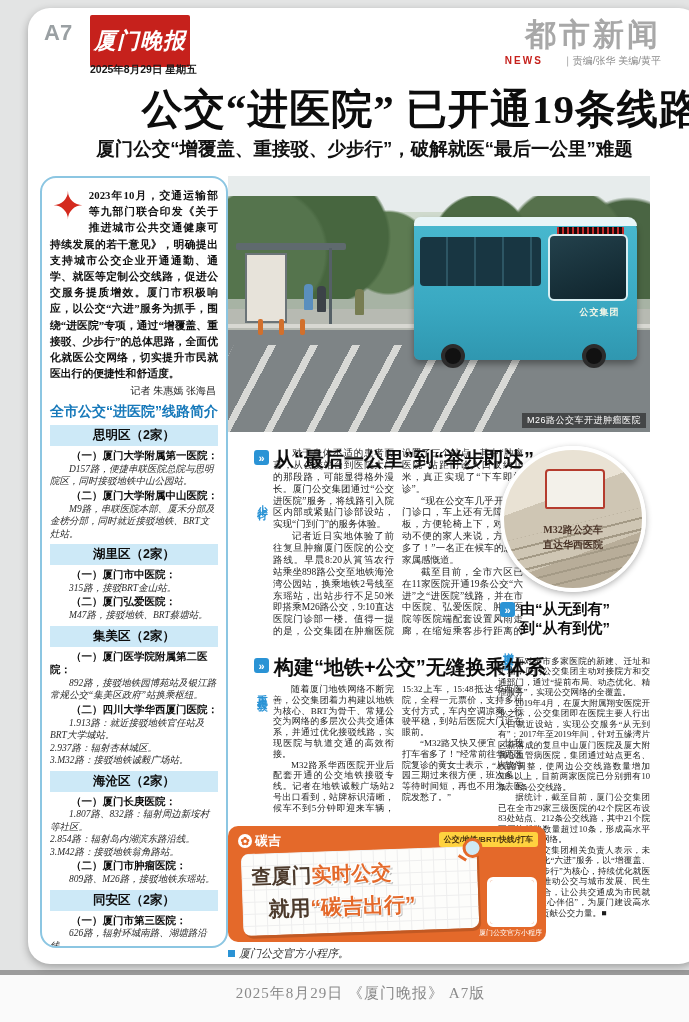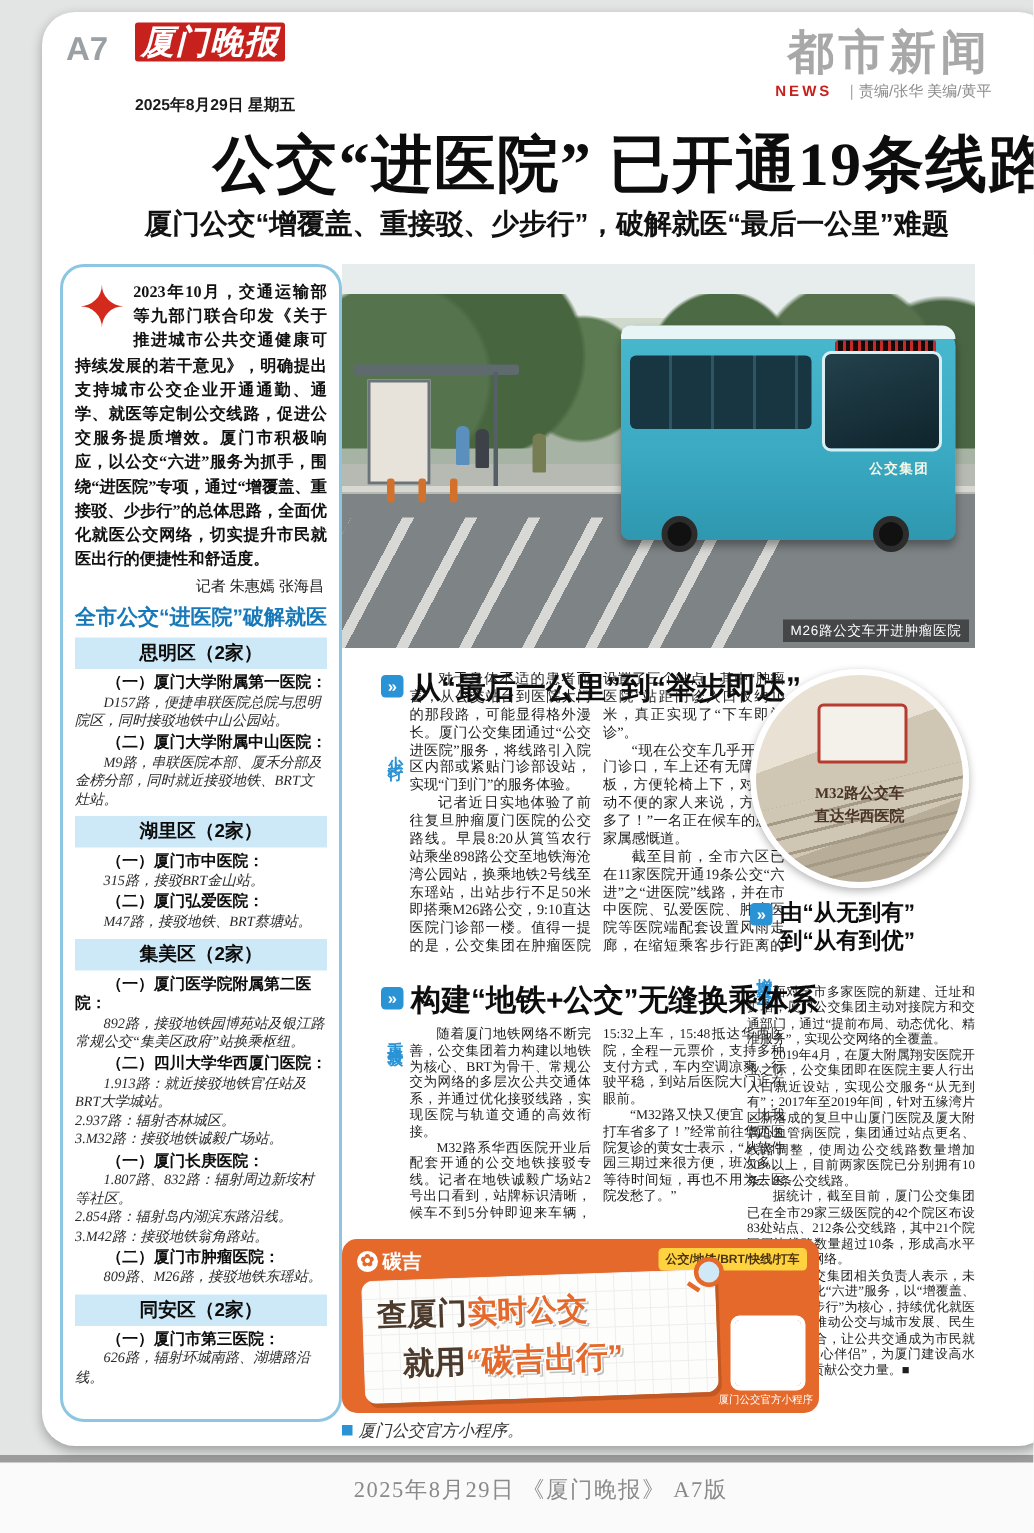--- a/index.html
+++ b/index.html
@@ -6,29 +6,29 @@
   body{width:689px;height:1022px;position:relative;background:#fafafa;
        font-family:"Liberation Sans",sans-serif;overflow:hidden;}
   .bg{position:absolute;left:0;top:0;width:689px;height:974px;background:#e3e4e4;}
   .bg-edge{position:absolute;left:0;top:970px;width:689px;height:5px;background:#9c9c9c;}
 
   .paper{position:absolute;left:28px;top:8px;width:634px;height:956px;background:#ffffff;
          border-radius:22px;box-shadow:0 3px 8px rgba(0,0,0,.3);overflow:hidden;padding-left:39px;}
 
   
   .pageno{position:absolute;left:16px;top:12px;font-size:22px;font-weight:bold;color:#9aa0a3;}
-  .masthead{position:absolute;left:62px;top:7px;width:100px;height:26px;background:#c6211c;
+  .masthead{position:absolute;left:62px;top:7px;width:100px;height:52px;background:#c6211c;
             color:#fff;display:flex;align-items:center;justify-content:center;
             font-size:22px;font-weight:900;font-style:italic;letter-spacing:1px;border-radius:2px;
             font-family:"Liberation Serif",serif;}
   .date{position:absolute;left:62px;top:55px;font-size:10.5px;color:#1a1a1a;font-weight:bold;}
   .section-name{position:absolute;right:40px;top:6px;font-size:31px;color:#a8a8a8;
                 font-weight:bold;letter-spacing:3px;}
   .news-row{position:absolute;right:40px;top:46px;font-size:10px;color:#8b8b8b;}
-  .news-row b{color:#c6211c;letter-spacing:2px;margin-right:8px;}
+  .news-row b{color:#c6211c;letter-spacing:2px;margin-right:20px;}
   .red-bar{position:absolute;right:0;top:4px;width:8px;height:60px;background:#c6211c;border-radius:3px 0 0 3px;}
 
   
   .headline{position:absolute;left:0;right:0;top:74px;text-align:right;font-size:41px;
             font-weight:900;color:#0d0d0d;letter-spacing:1px;font-family:Liberation Serif, serif;}
   .subhead{position:absolute;left:0;right:0;top:128px;text-align:center;font-size:18.5px;
            font-weight:bold;color:#111;}
 
   
   .sidebar{position:absolute;left:12px;top:168px;width:188px;height:772px;box-sizing:border-box;
@@ -174,21 +174,21 @@
   </div>
   <div class="red-bar"></div>
 
   <div class="headline">公交“进医院” 已开通19条线路</div>
   <div class="subhead">厦门公交“增覆盖、重接驳、少步行”，破解就医“最后一公里”难题</div>
 
   <div class="sidebar">
     <span class="star">✦</span>
     <div class="intro">2023年10月，交通运输部等九部门联合印发《关于推进城市公共交通健康可持续发展的若干意见》，明确提出支持城市公交企业开通通勤、通学、就医等定制公交线路，促进公交服务提质增效。厦门市积极响应，以公交“六进”服务为抓手，围绕“进医院”专项，通过“增覆盖、重接驳、少步行”的总体思路，全面优化就医公交网络，切实提升市民就医出行的便捷性和舒适度。</div>
     <div class="byline">记者 朱惠嫣 张海昌</div>
-    <div class="list-title">全市公交“进医院”破解就医</div>
+    <div class="list-title">全市公交“进医院”线路简介</div>
 
     <div class="district">思明区（2家）</div>
     <div class="hosp">（一）厦门大学附属第一医院：</div>
     <div class="detail">D157路，便捷串联医院总院与思明院区，同时接驳地铁中山公园站。</div>
     <div class="hosp">（二）厦门大学附属中山医院：</div>
     <div class="detail">M9路，串联医院本部、厦禾分部及金榜分部，同时就近接驳地铁、BRT文灶站。</div>
 
     <div class="district">湖里区（2家）</div>
     <div class="hosp">（一）厦门市中医院：</div>
     <div class="detail">315路，接驳BRT金山站。</div>
@@ -196,20 +196,21 @@
     <div class="detail">M47路，接驳地铁、BRT蔡塘站。</div>
 
     <div class="district">集美区（2家）</div>
     <div class="hosp">（一）厦门医学院附属第二医院：</div>
     <div class="detail">892路，接驳地铁园博苑站及银江路常规公交“集美区政府”站换乘枢纽。</div>
     <div class="hosp">（二）四川大学华西厦门医院：</div>
     <div class="detail">1.913路：就近接驳地铁官任站及BRT大学城站。
 2.937路：辐射杏林城区。
 3.M32路：接驳地铁诚毅广场站。</div>
 
+    <div class="district">海沧区（2家）</div>
     <div class="hosp">（一）厦门长庚医院：</div>
     <div class="detail">1.807路、832路：辐射周边新垵村等社区。
 2.854路：辐射岛内湖滨东路沿线。
 3.M42路：接驳地铁翁角路站。</div>
     <div class="hosp">（二）厦门市肿瘤医院：</div>
     <div class="detail">809路、M26路，接驳地铁东瑶站。</div>
 
     <div class="district">同安区（2家）</div>
     <div class="hosp">（一）厦门市第三医院：</div>
     <div class="detail">626路，辐射环城南路、湖塘路沿线。</div>

